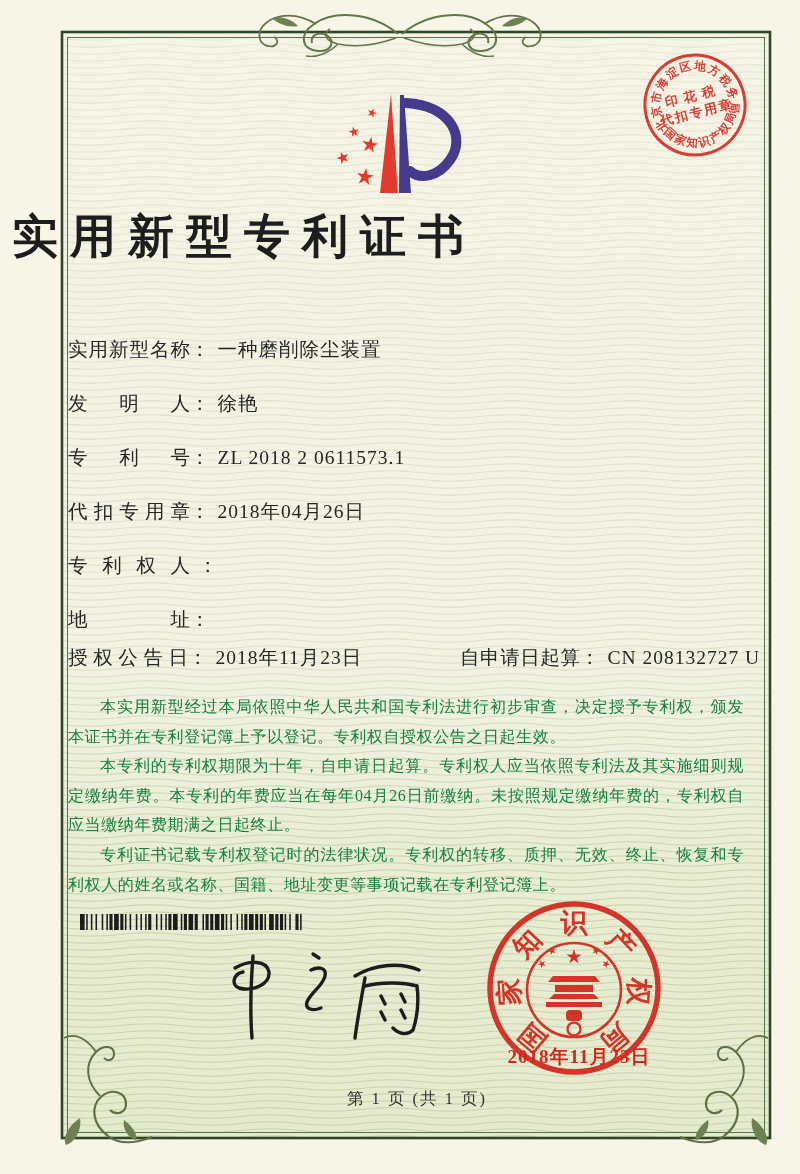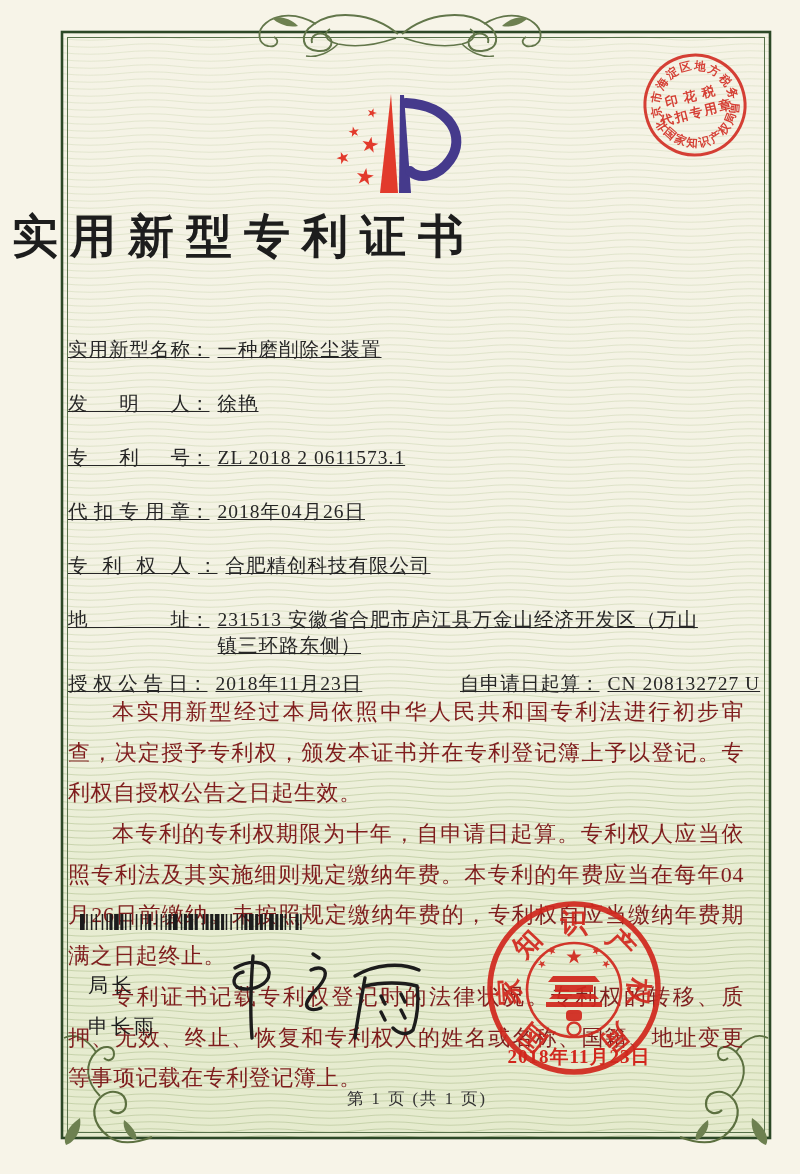--- a/index.html
+++ b/index.html
@@ -6,32 +6,32 @@
   .page{
     position:relative;width:800px;height:1174px;margin:0 auto;
     background:#f7f4e8;overflow:hidden;
     font-family:"Liberation Serif","DejaVu Serif",serif;color:#262626;
   }
   .abs{position:absolute;}
   .cert-number{left:66px;top:88px;font-size:18px;letter-spacing:3px;}
   .title{left:0;top:206px;width:100%;font-size:46px;font-weight:bold;
          letter-spacing:12px;text-indent:12px;color:#1d1d1d;}
   .fields{left:68px;top:337px;width:676px;font-size:19.5px;line-height:26px;}
-  .frow{display:flex;align-items:flex-start;margin-bottom:28px;text-decoration:underline;}
+  .frow{display:flex;align-items:flex-end;margin-bottom:28px;}
   .fl{flex:none;display:inline-block;width:122px;text-align:justify;text-align-last:justify;}
   .fc{flex:none;margin-right:8px;}
   .fv{letter-spacing:1px;}
   .fv-addr{width:492px;}
   .frow.addr{margin-bottom:12px;}
   .combo{display:flex;margin-bottom:0;}
   .combo .left{flex:none;width:392px;display:flex;}
   .combo .right{flex:none;display:flex;}
   .combo .fl2{flex:none;display:inline-block;width:120px;text-align:justify;text-align-last:justify;}
-  .paras{left:68px;top:692px;width:676px;font-size:22px;line-height:1.85;
-         text-align:justify;color:#7f1d1d;}
+  .paras{left:68px;top:692px;width:676px;font-size:16px;line-height:1.85;
+         text-align:justify;color:#15803d;}
   .paras p{margin:0;text-indent:2em;letter-spacing:0.6px;}
   .director{left:88px;top:972px;font-size:20px;letter-spacing:4px;color:#1f1f1f;}
   .director .name{margin-top:14px;letter-spacing:3px;}
   .seal-date{left:484px;top:1044px;width:190px;text-align:center;font-size:19px;
              font-weight:bold;color:#d1271d;letter-spacing:1px;}
   .footer{left:0;top:1088px;width:100%;text-align:center;font-size:16.5px;
           letter-spacing:2px;color:#333;margin-left:17px;}
   svg text{font-family:"Liberation Serif","DejaVu Serif",serif;}
 </style>
 </head>
@@ -160,26 +160,24 @@
     </div>
     <div class="frow">
       <span class="fl">代扣专用章</span>
         <span class="fc">：</span>
       <span class="fv">2018年04月26日</span>
     </div>
     <div class="frow">
       <span class="fl">专利权人</span>
         <span class="fc"></span>
         <span class="fc">：</span>
-      <span class="fv">合肥精创科技有限公司</span>
     </div>
     <div class="frow addr">
       <span class="fl">地址</span>
         <span class="fc">：</span>
-      <span class="fv fv-addr">231513 安徽省合肥市庐江县万金山经济开发区（万山镇三环路东侧）</span>
     </div>
     <div class="frow combo">
       <span class="left">
         <span class="fl2">授权公告日</span>
           <span class="fc">：</span>
         <span class="fv">2018年11月23日</span>
       </span>
       <span class="right">
         <span class="fl2">自申请日起算</span>
           <span class="fc">：</span>
@@ -237,24 +235,20 @@
         <rect x="189.10000000000005" y="0" width="4.65" height="16" fill="#1c1c1c"></rect>
         <rect x="195.30000000000007" y="0" width="3.1" height="16" fill="#1c1c1c"></rect>
         <rect x="199.95000000000007" y="0" width="3.1" height="16" fill="#1c1c1c"></rect>
         <rect x="204.60000000000008" y="0" width="1.55" height="16" fill="#1c1c1c"></rect>
         <rect x="209.25000000000009" y="0" width="1.55" height="16" fill="#1c1c1c"></rect>
         <rect x="215.4500000000001" y="0" width="3.1" height="16" fill="#1c1c1c"></rect>
         <rect x="220.1000000000001" y="0" width="1.55" height="16" fill="#1c1c1c"></rect>
       </g>
   </svg>
 
-  <div class="abs director">
-    <div>局长</div>
-    <div class="name">申长雨</div>
-  </div>
 
   <svg class="abs" style="left:215px;top:942px" width="220" height="110" viewBox="0 0 220 110">
     <g fill="none" stroke="#1c1c1c" stroke-width="3.4" stroke-linecap="round">
       <path d="M38 14 C36 40 35 72 37 96"></path>
       <path d="M20 26 C34 18 52 18 54 30 C55 42 38 50 24 46 C16 43 18 32 28 30"></path>
       <path d="M96 28 C104 24 112 26 110 34 C108 44 96 50 92 60 C90 66 96 70 106 66"></path>
       <path d="M98 12 L104 16"></path>
       <path d="M140 34 C160 22 186 20 204 28"></path>
       <path d="M150 36 C146 58 142 80 140 96"></path>
       <path d="M150 44 C166 40 188 40 202 44 C204 60 202 76 198 88 C192 94 184 92 178 86"></path>

